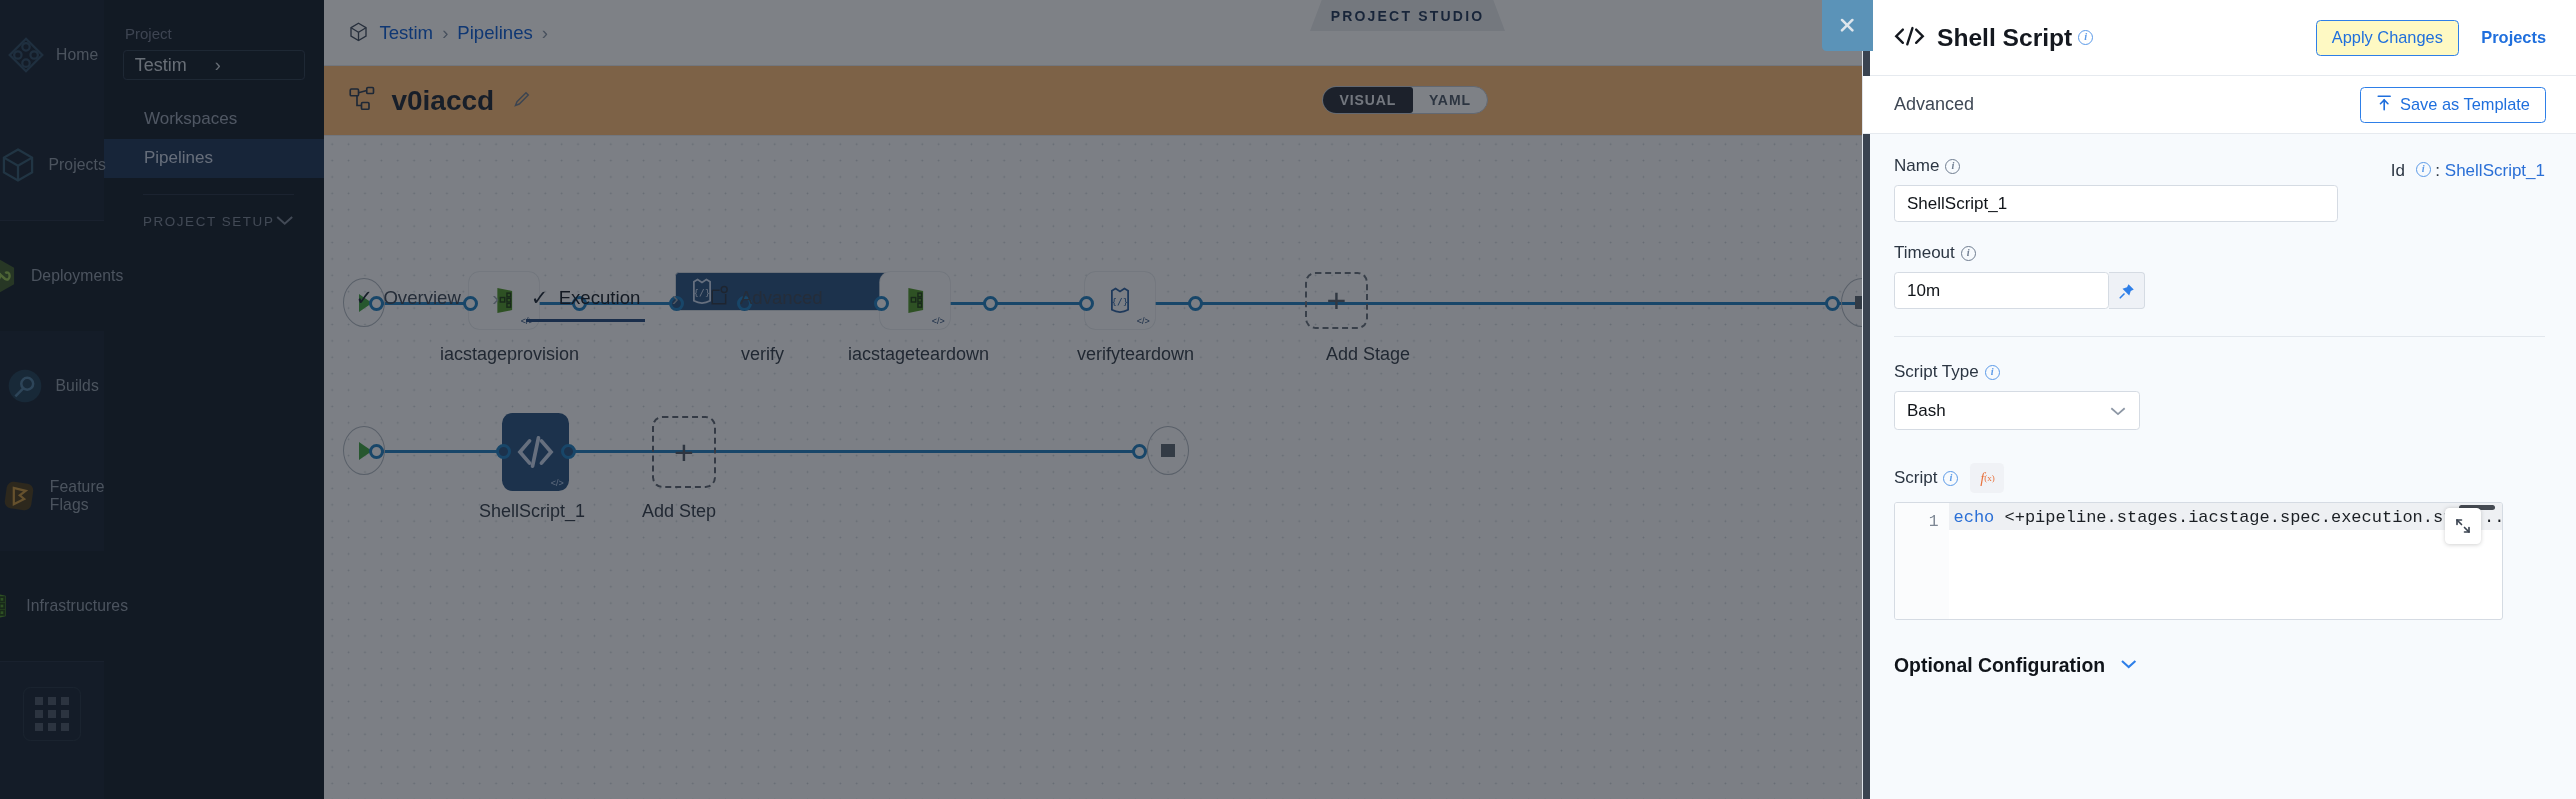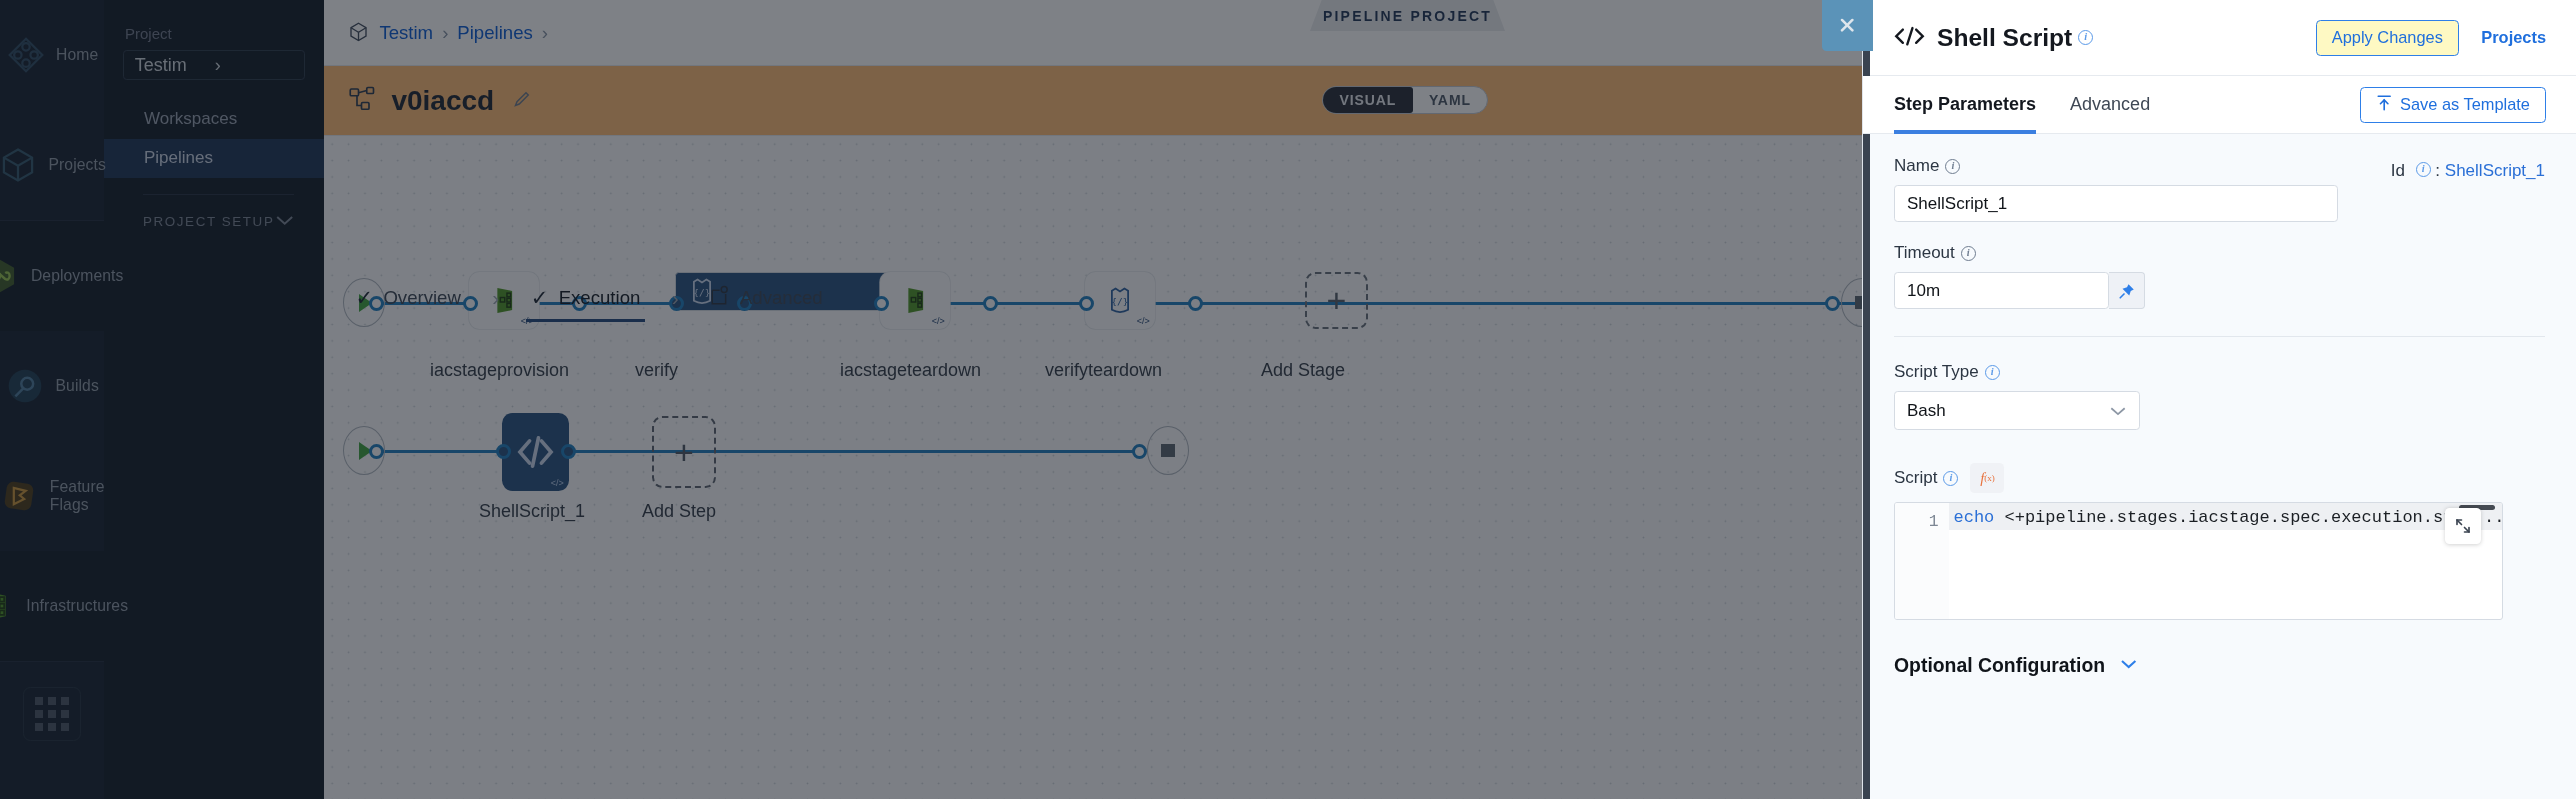--- a/index.html
+++ b/index.html
@@ -133,22 +133,22 @@
   }
   .tri { width:0;height:0;border-left:13.4px solid #3ea33e;border-top:9px solid transparent;border-bottom:9px solid transparent; margin-left:3px;}
   .sq { width: 13.4px; height: 13.4px; background: #5a6470; }
   .add-node {
     position: absolute; width: 63px; height: 57px; top: 136px;
     border: 2.2px dashed #666f7b; border-radius: 10.4px;
     display:flex; align-items:center; justify-content:center;
     font-size: 34px; color: #555d69; font-weight: 300; cursor: pointer;
   }
   .node-cap {
-    position: absolute; width: 149px; text-align: left; top: 205px;
-    font-size: 18px; color: #323b47; line-height: 1.45; margin-top: 16px;
+    position: absolute; width: 149px; text-align: right; top: 205px;
+    font-size: 18px; color: #323b47; line-height: 1.45;
   }
 
   
   .step-tabs {
     position: absolute; left: 0; top: 142px; right: 0; height: 52px;
     display: flex; align-items: center; padding-left: 21px; gap: 0;
   }
   .stab { display: flex; align-items: center; gap: 10.4px; padding: 0 10.4px 12px 10.4px;
     font-size: 18.6px; color: #3a4554; cursor: pointer; position: relative; }
   .stab.active { color: #121a24; }
@@ -418,21 +418,21 @@
           <path d="M14 3 L24 9 L24 20 L14 26 L4 20 L4 9 Z"></path>
               <path d="M4 9 L14 15 L24 9"></path>
               <path d="M14 15 L14 26"></path>
             </g>
           </svg>
       </span>
       <span class="crumb">Testim</span>
       <span class="crumb-sep">›</span>
       <span class="crumb">Pipelines</span>
       <span class="crumb-sep">›</span>
-      <div class="studio-badge">PIPELINE PROJECT</div>
+      <div class="studio-badge">PROJECT STUDIO</div>
     </div>
 
     <div class="title-bar">
       <span>
         <svg width="30" height="27" viewBox="0 0 40 36">
             <g fill="none" stroke="#2a3a4f" stroke-width="2.2">
           <rect x="3" y="4" width="11" height="9" rx="1.5"></rect>
               <rect x="25" y="2" width="9" height="8" rx="1.5"></rect>
           <rect x="18" y="22" width="10" height="9" rx="1.5"></rect>
               <path d="M14 9 L25 6 M12 13 L12 26 L18 26"></path>
@@ -606,21 +606,20 @@
           </svg>
       </span>
       <span class="dh-title">Shell Script</span>
       <span class="info-i">i</span>
       <span class="spacer"></span>
       <div class="btn-outline">Apply Changes</div>
       <div class="btn-link">Projects</div>
     </div>
 
     <div class="drawer-tabs">
-      <div class="dtab active">Step Parameters</div>
       <div class="dtab">Advanced</div>
       <span class="spacer"></span>
       <div class="btn-tmpl">
         <span>
           <svg width="16.4" height="18" viewBox="0 0 22 24">
               <g fill="none" stroke="#1f6fdd" stroke-width="2.2" stroke-linecap="round">
             <path d="M3 3 L19 3"></path>
                 <path d="M11 8 L11 21"></path>
                 <path d="M6 13 L11 8 L16 13"></path>
               </g>

